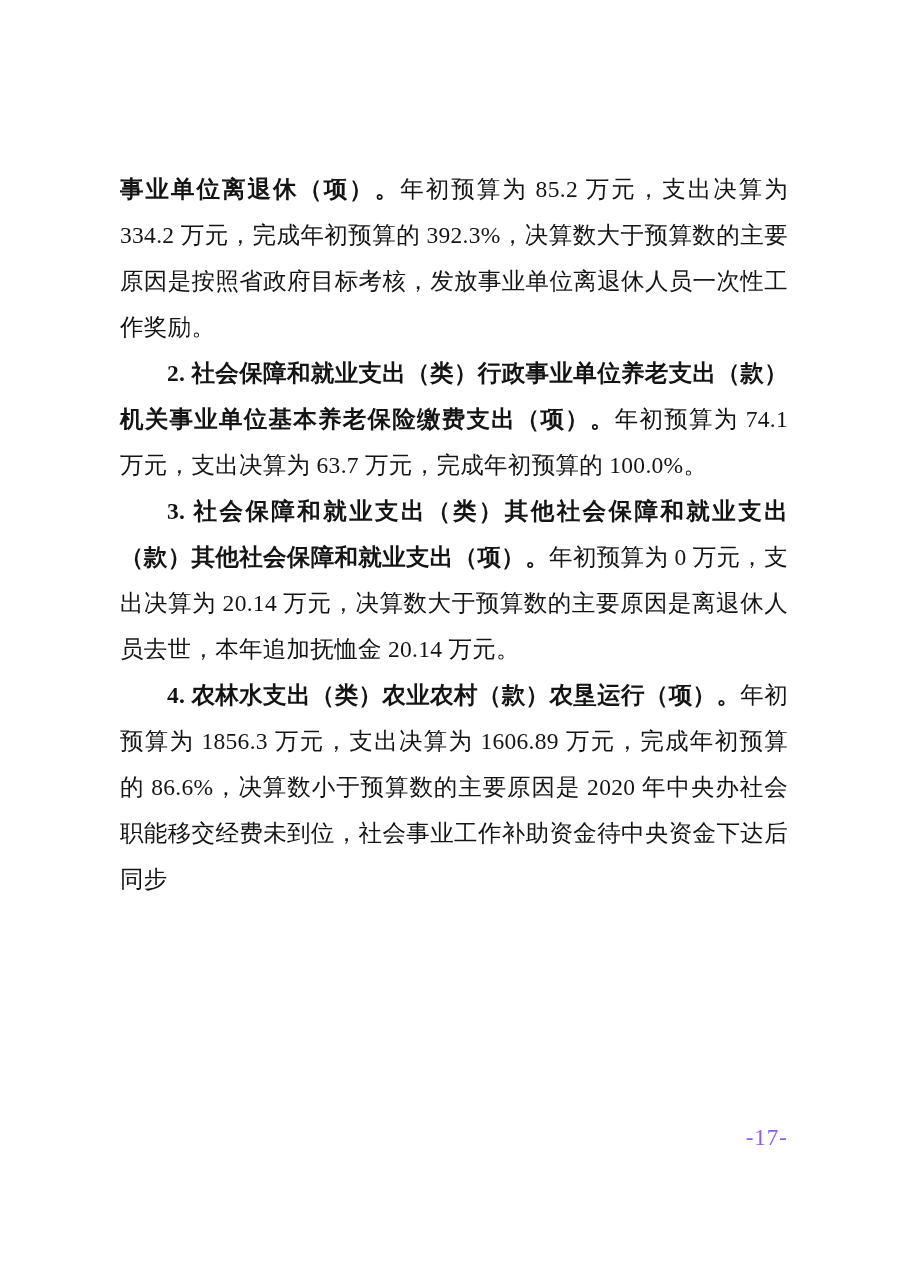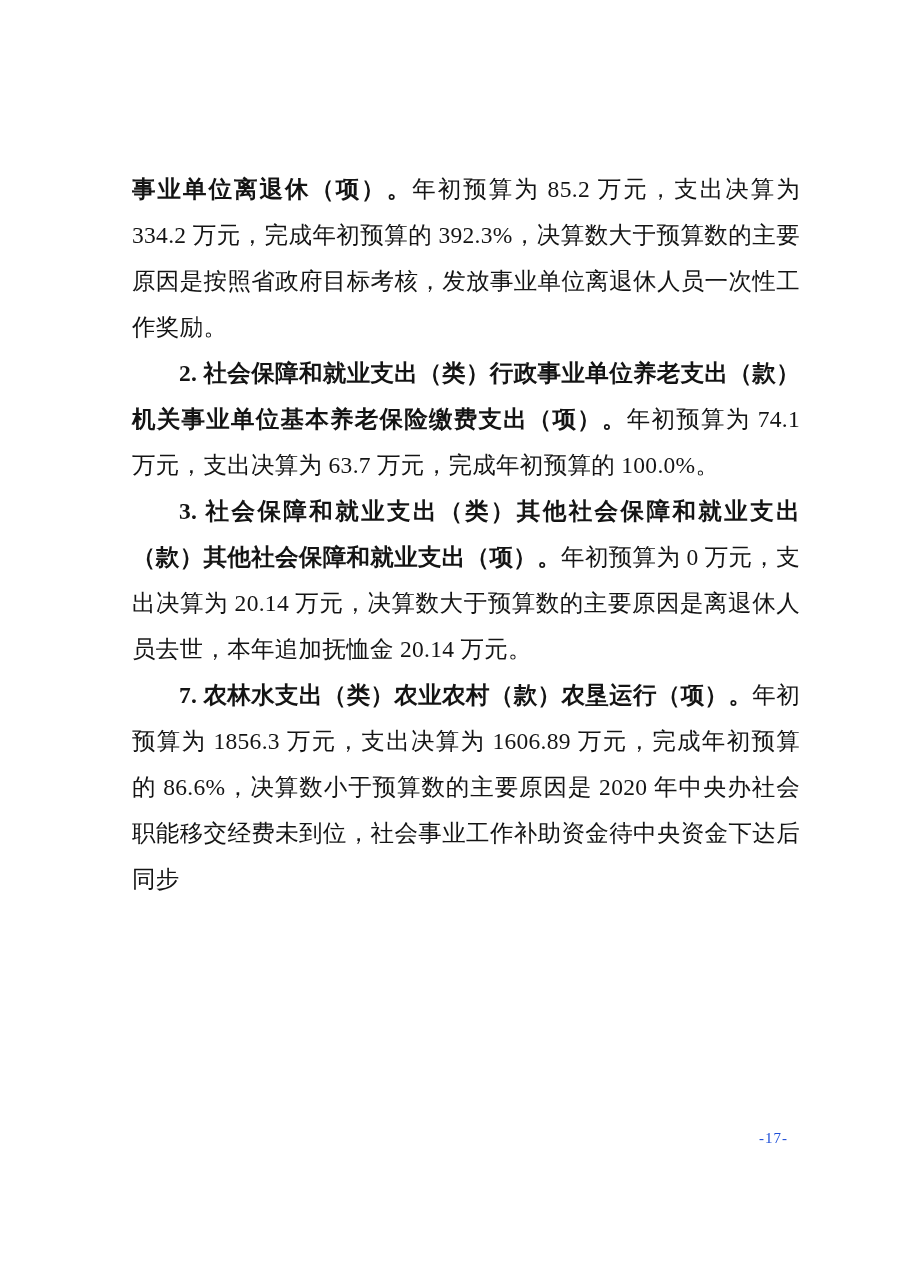--- a/index.html
+++ b/index.html
@@ -11,21 +11,21 @@
     position: relative;
     width: 900px;
     height: 1277px;
     background: #ffffff;
     color: #111111;
     font-family: "Liberation Serif", serif;
     overflow: hidden;
   }
   .text-block {
     position: absolute;
-    left: 132px;
+    left: 120px;
     top: 166px;
     width: 668px;
   }
   p.para {
     margin: 0;
     padding: 0;
     font-size: 23.5px;
     line-height: 46px;
     text-align: justify;
     letter-spacing: 0.3px;
@@ -37,31 +37,31 @@
   .seg {
     font-weight: normal;
   }
   .seg.bold {
     font-weight: 700;
   }
   .page-number {
     position: absolute;
     top: 1124px;
     right: 112px;
-    font-size: 15px;
+    font-size: 23px;
     line-height: 28px;
     letter-spacing: 1px;
-    color: #1d4ed8;
+    color: #8b5cf6;
     font-family: "Liberation Serif", serif;
   }
 </style>
 </head>
 <body>
 
 <div class="page">
   <div class="text-block">
       <p class="para"><span class="seg bold">事业单位离退休（项）。</span><span class="seg">年初预算为 85.2 万元，支出决算为 334.2 万元，完成年初预算的 392.3%，决算数大于预算数的主要原因是按照省政府目标考核，发放事业单位离退休人员一次性工作奖励。</span></p>
       <p class="para indent"><span class="seg bold">2. 社会保障和就业支出（类）行政事业单位养老支出（款）机关事业单位基本养老保险缴费支出（项）。</span><span class="seg">年初预算为 74.1 万元，支出决算为 63.7 万元，完成年初预算的 100.0%。</span></p>
       <p class="para indent"><span class="seg bold">3. 社会保障和就业支出（类）其他社会保障和就业支出（款）其他社会保障和就业支出（项）。</span><span class="seg">年初预算为 0 万元，支出决算为 20.14 万元，决算数大于预算数的主要原因是离退休人员去世，本年追加抚恤金 20.14 万元。</span></p>
-      <p class="para indent"><span class="seg bold">7. 农林水支出（类）农业农村（款）农垦运行（项）。</span><span class="seg">年初预算为 1856.3 万元，支出决算为 1606.89 万元，完成年初预算的 86.6%，决算数小于预算数的主要原因是 2020 年中央办社会职能移交经费未到位，社会事业工作补助资金待中央资金下达后同步</span></p>
+      <p class="para indent"><span class="seg bold">4. 农林水支出（类）农业农村（款）农垦运行（项）。</span><span class="seg">年初预算为 1856.3 万元，支出决算为 1606.89 万元，完成年初预算的 86.6%，决算数小于预算数的主要原因是 2020 年中央办社会职能移交经费未到位，社会事业工作补助资金待中央资金下达后同步</span></p>
     </div>
   <div class="page-number">-17-</div>
 </div>
 
 </body></html>

